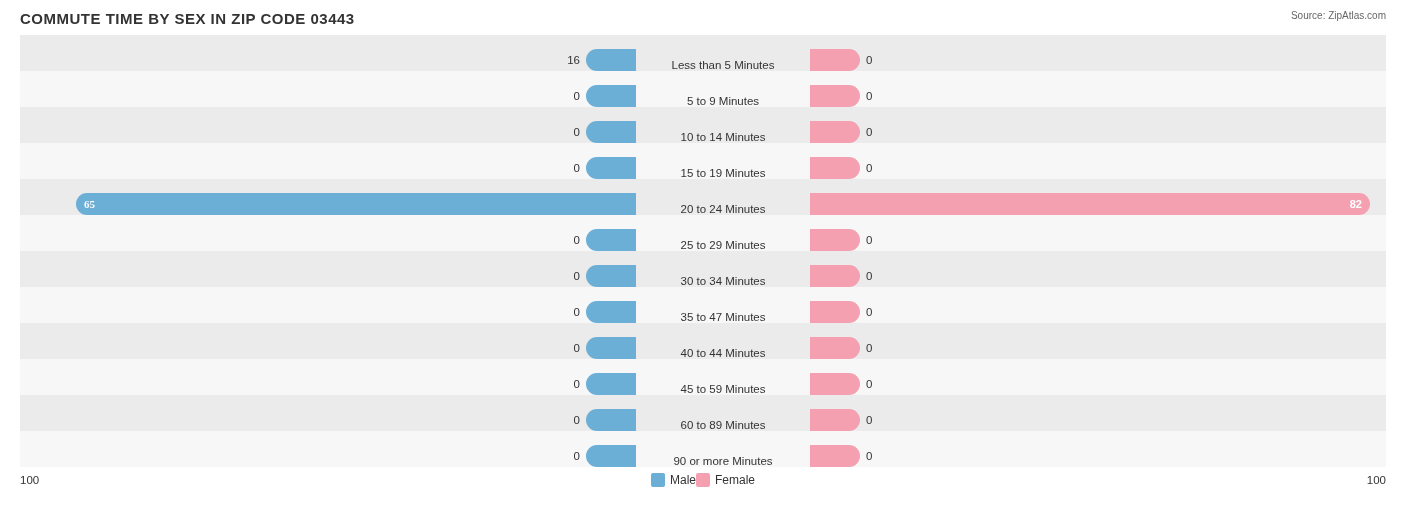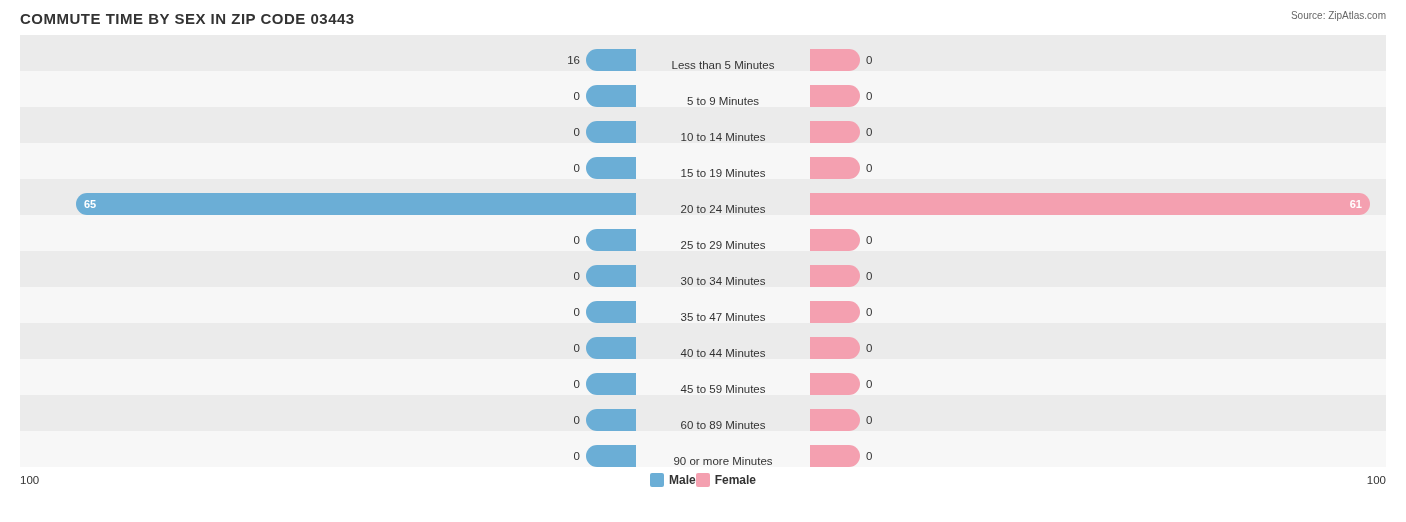--- a/index.html
+++ b/index.html
@@ -73,20 +73,21 @@
       padding-left: 4px;
       flex-shrink: 0;
     }
     .bar-male {
       background: #6baed6;
       height: 22px;
       border-radius: 11px 0 0 11px;
       display: flex;
       align-items: center;
       position: relative;
+      font-family: Liberation Serif, serif;
     }
     .bar-female {
       background: #f4a0b0;
       height: 22px;
       border-radius: 0 11px 11px 0;
       display: flex;
       align-items: center;
       position: relative;
     }
     .bar-male-zero {
@@ -137,21 +138,20 @@
       width: 80px;
     }
     .footer-val-right {
       text-align: right;
     }
     .legend {
       display: flex;
       align-items: center;
       justify-content: center;
       flex: 1;
-      font-weight: bold;
     }
     .legend-item {
       display: flex;
       align-items: center;
       gap: 5px;
       font-size: 12px;
       color: #333;
     }
     .legend-box {
       width: 14px;
@@ -214,21 +214,21 @@
       </div>
       <div class="bar-row">
         <div class="left-section">
           <div class="bar-male" style="width: 560px;">
             <span class="value-inside-left">65</span>
           </div>
         </div>
         <div class="label-section">20 to 24 Minutes</div>
         <div class="right-section">
           <div class="bar-female" style="width: 560px;">
-            <span class="value-inside-right">61</span>
+            <span class="value-inside-right">82</span>
           </div>
         </div>
       </div>
       <div class="bar-row">
         <div class="left-section">
           <span class="value-left">0</span>
           <div class="bar-male bar-male-zero" style="width: 50px;"></div>
         </div>
         <div class="label-section">25 to 29 Minutes</div>
         <div class="right-section">

